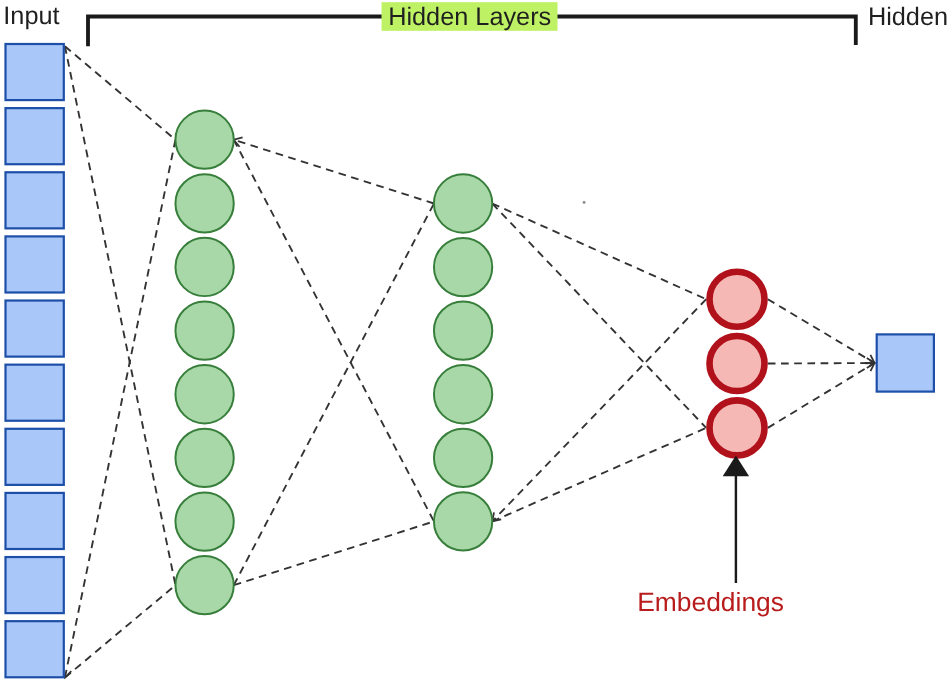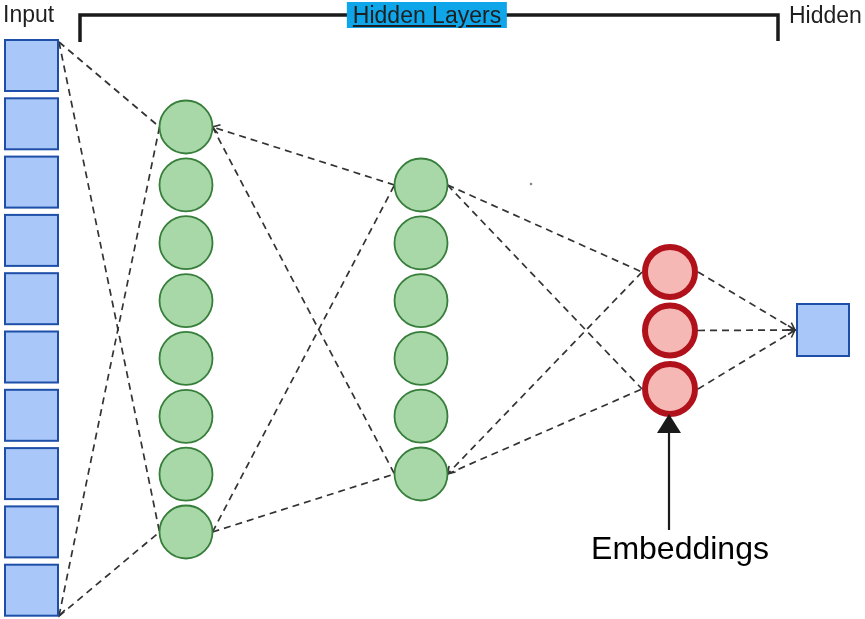--- a/index.html
+++ b/index.html
@@ -12,23 +12,23 @@
   }
   .stage svg{position:absolute;left:0;top:0;}
   .lbl{
     position:absolute;
     color:#1f1f1f;
     font-size:23px;
     line-height:26px;
     white-space:nowrap;
   }
   .lbl-input{left:3px;top:1px;}
-  .lbl-hidden{left:427px;top:2px;transform:translateX(-50%);background:#0ea5e9;padding:0 6px;text-decoration:underline;}
+  .lbl-hidden{left:427px;top:2px;transform:translateX(-50%);background:#bef264;padding:0 6px;}
   .lbl-output{left:789px;top:2px;}
-  .lbl-embeddings{left:680px;top:529px;transform:translateX(-50%);font-size:32px;line-height:38px;color:#000000;}
+  .lbl-embeddings{left:646px;top:529px;transform:translateX(-50%);font-size:24px;line-height:38px;color:#b91c1c;}
 </style>
 </head>
 <body>
 
 <div class="stage">
   <svg id="net-svg" width="865" height="619" viewBox="0 0 865 619">
       <defs>
         <marker id="arr" viewBox="0 0 12 12" refX="9" refY="6" markerWidth="12" markerHeight="12" orient="auto" markerUnits="userSpaceOnUse">
           <path d="M2,1.5 L9,6 L2,10.5" fill="none" stroke="#333333" stroke-width="1.6"></path>
         </marker>

